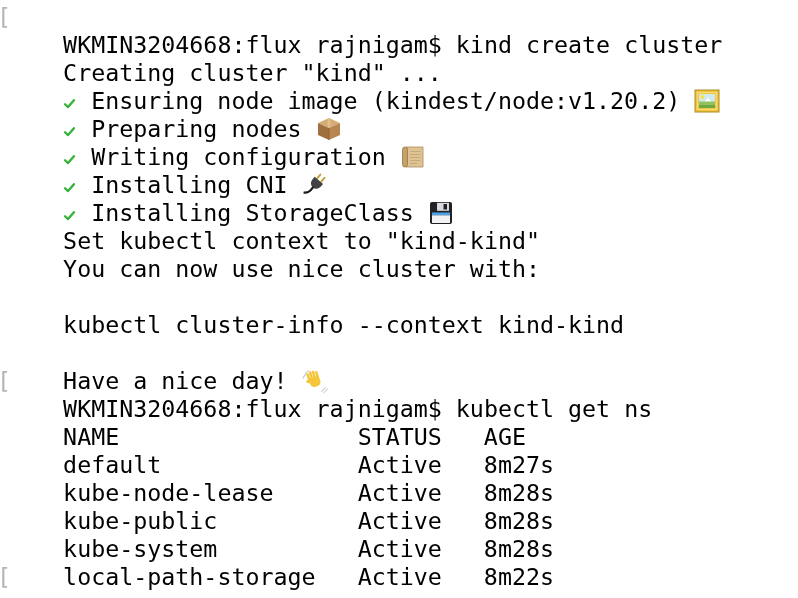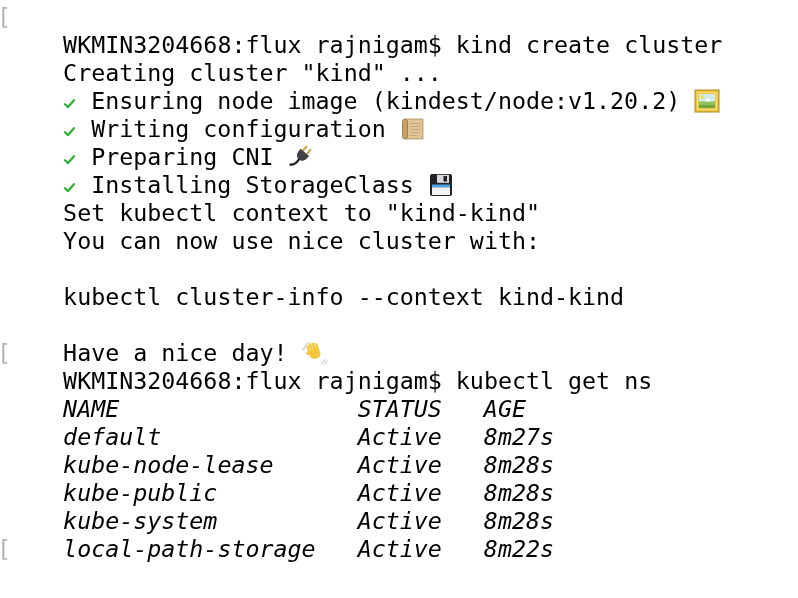--- a/index.html
+++ b/index.html
@@ -18,21 +18,21 @@
   .line { position:relative; height:28px; line-height:28px; white-space:pre; }
   .t { white-space:pre;text-align:center; }
   .mark {
     position:absolute; left:-10px; top:0;
     color:var(--prompt-mark-gray,#b5b5b5);
   }
   .check { display:inline-block; width:14px; }
   .check svg { vertical-align:-1px; }
   .emoji { display:inline-block; width:26px; height:26px; vertical-align:-5px; }
   .emoji svg { display:block; }
-  .col { display:inline-block; white-space:pre;font-style:italic; }
+  .col { display:inline-block; white-space:pre; }
   .col-name { width:21ch; }
   .col-status { width:9ch; }
 </style>
 </head>
 <body>
 
 <div class="screen">
 
   <div class="line">
     <span class="mark">[</span><span class="t">WKMIN3204668:flux rajnigam$ kind create cluster</span>
@@ -49,20 +49,31 @@
           <rect x="1" y="2" width="24" height="22" fill="#edbe37" stroke="#b08a1e" stroke-width="1"></rect>
           <rect x="3.5" y="4.5" width="19" height="17" fill="none" stroke="#f7dc6e" stroke-width="1.5"></rect>
           <rect x="5" y="6" width="16" height="14" fill="#cfe9f1"></rect>
           <circle cx="8.5" cy="9" r="2" fill="#f6e14b"></circle>
           <path d="M10 14.5 L14 9.5 L18 14.5 Z" fill="#ffffff"></path>
           <rect x="5" y="13.5" width="16" height="6.5" fill="#90c25e"></rect>
           <rect x="5" y="17" width="16" height="3" fill="#6ea843"></rect>
         </svg></span>
   </div>
 
+  <div class="line">
+    <span class="check"><svg width="13" height="13" viewBox="0 0 14 14">
+          <path d="M2.2 7.8 L5.4 10.8 L11.8 3.4" fill="none" stroke="#33b139" stroke-width="2.5" stroke-linecap="round" stroke-linejoin="round"></path>
+        </svg></span><span class="t"> Preparing nodes </span><span class="emoji"><svg width="26" height="26" viewBox="0 0 26 26">
+          <path d="M13 2 L24 7 L13 12 L2 7 Z" fill="#d7ac74"></path>
+          <path d="M13 12 L24 7 L24 19 L13 24 Z" fill="#b9854f"></path>
+          <path d="M2 7 L13 12 L13 24 L2 19 Z" fill="#a06f3e"></path>
+          <path d="M11.6 2.6 L14.4 2.6 L14.4 11.4 L11.6 11.4 Z" fill="#e6cf9f" transform="rotate(0)" opacity="0.55"></path>
+          <path d="M13 12 L13 24" stroke="#8a6136" stroke-width="0.8"></path>
+        </svg></span>
+  </div>
 
   <div class="line">
     <span class="check"><svg width="13" height="13" viewBox="0 0 14 14">
           <path d="M2.2 7.8 L5.4 10.8 L11.8 3.4" fill="none" stroke="#33b139" stroke-width="2.5" stroke-linecap="round" stroke-linejoin="round"></path>
         </svg></span><span class="t"> Writing configuration </span><span class="emoji"><svg width="26" height="26" viewBox="0 0 26 26">
           <path d="M6 3 L23 3 L23 23 L6 23 Z" fill="#dfc394" stroke="#a98e57" stroke-width="0.8"></path>
           <g stroke="#c3a877" stroke-width="0.9">
             <line x1="10" y1="7.5" x2="20.5" y2="7.5"></line>
             <line x1="10" y1="10.5" x2="20.5" y2="10.5"></line>
             <line x1="10" y1="13.5" x2="20.5" y2="13.5"></line>
@@ -70,21 +81,21 @@
             <line x1="10" y1="19.5" x2="17" y2="19.5"></line>
           </g>
           <rect x="2.5" y="3" width="5" height="20" rx="2.5" fill="#c5a269" stroke="#97763f" stroke-width="0.8"></rect>
         </svg></span>
   </div>
 
 
   <div class="line">
     <span class="check"><svg width="13" height="13" viewBox="0 0 14 14">
           <path d="M2.2 7.8 L5.4 10.8 L11.8 3.4" fill="none" stroke="#33b139" stroke-width="2.5" stroke-linecap="round" stroke-linejoin="round"></path>
-        </svg></span><span class="t"> Preparing CNI </span><span class="emoji"><svg width="26" height="26" viewBox="0 0 26 26">
+        </svg></span><span class="t"> Installing CNI </span><span class="emoji"><svg width="26" height="26" viewBox="0 0 26 26">
           <g transform="rotate(40 13 13)">
             <rect x="9.4" y="0.5" width="2" height="6.8" rx="1" fill="#c9a23e"></rect>
             <rect x="14.6" y="0.5" width="2" height="6.8" rx="1" fill="#c9a23e"></rect>
             <path d="M7.5 7 L18.5 7 L18.5 10.8 A5.5 5.5 0 0 1 7.5 10.8 Z" fill="#424246"></path>
             <rect x="11.9" y="15.5" width="2.2" height="4" fill="#1d1d1f"></rect>
             <path d="M13 19 Q13 24 9 26" stroke="#1d1d1f" stroke-width="2.2" fill="none"></path>
           </g>
         </svg></span>
   </div>
 

